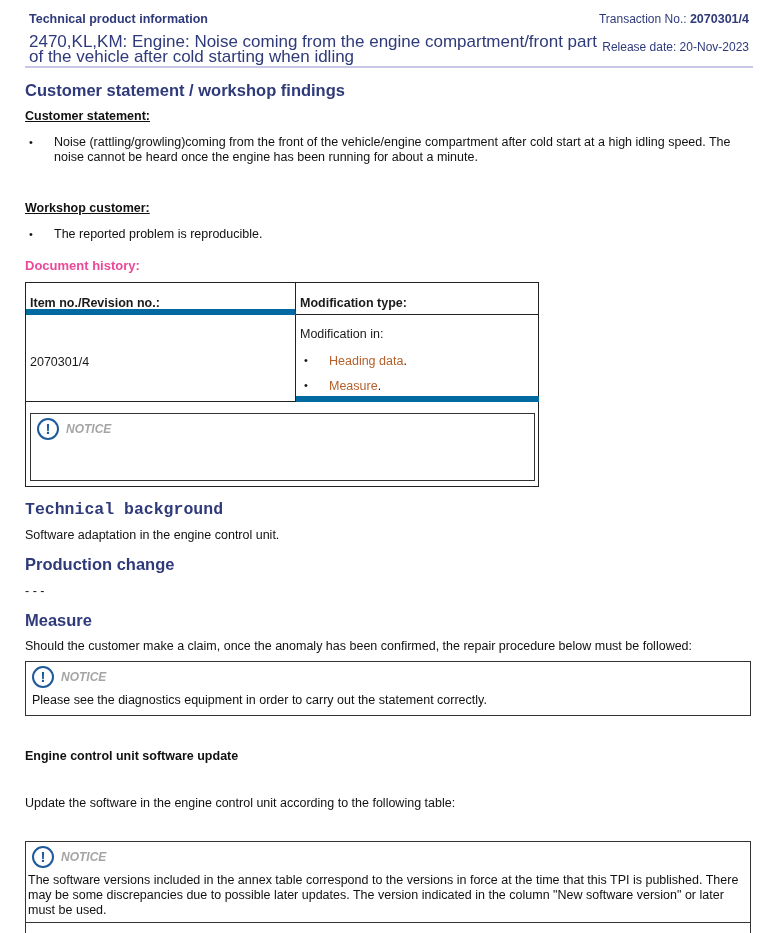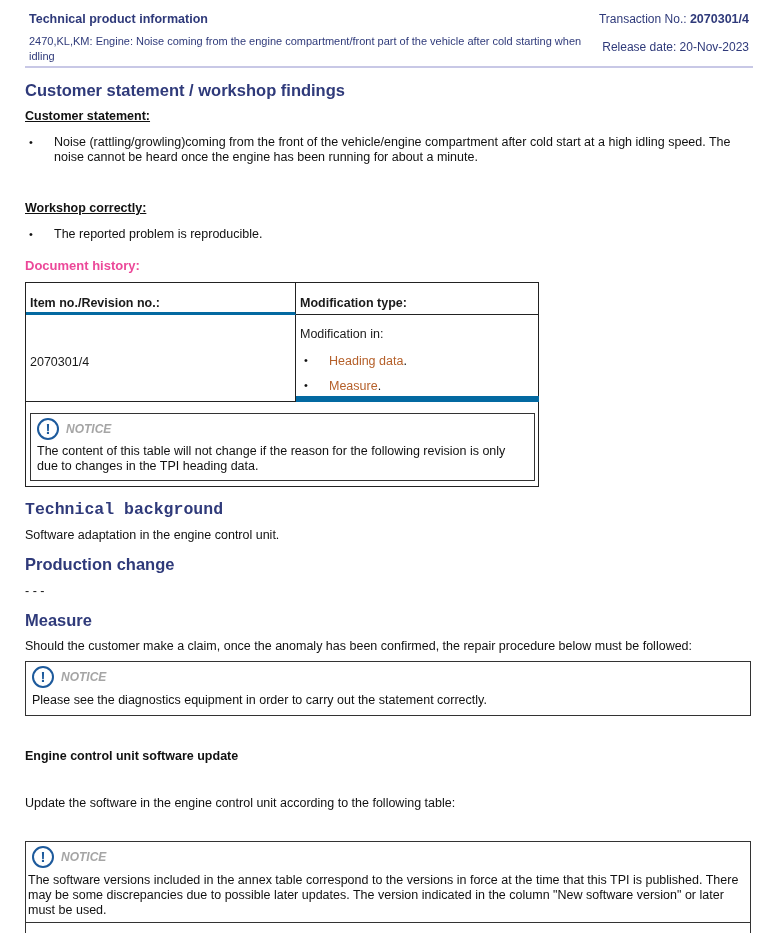--- a/index.html
+++ b/index.html
@@ -3,33 +3,33 @@
 <meta charset="utf-8">
 <style>
   * { box-sizing: border-box; margin: 0; padding: 0; }
   html, body { width: 773px; height: 933px; background: #ffffff; overflow: hidden; }
   body { font-family: "Liberation Sans", sans-serif; color: #1a1a1a; font-size: 12.5px; position: relative; }
 
   .header { position: absolute; left: 25px; top: 8px; width: 728px; height: 60px; border-bottom: 2px solid #c8c8e6; }
   .h-title { position: absolute; left: 4px; top: 4px; color: #2f3a7a; font-weight: bold; font-size: 12.5px; }
   .h-trans { position: absolute; right: 4px; top: 4px; color: #2f3a7a; font-size: 12px; }
   .h-trans b { font-weight: bold; font-size: 12.5px; }
-  .h-sub { position: absolute; left: 4px; top: 26px; width: 570px; color: #2f3a7a; font-size: 11px; line-height: 15px; }
+  .h-sub { position: absolute; left: 4px; top: 26px; width: 570px; color: #2f3a7a; font-size: 17px; line-height: 15px; }
   .h-date { position: absolute; right: 4px; top: 32px; color: #2f3a7a; font-size: 12px; }
 
   .sec-h { position: absolute; left: 25px; color: #2f3a7a; font-weight: bold; font-size: 16.5px; }
   .sub-h { position: absolute; left: 25px; font-weight: bold; text-decoration: underline; font-size: 12.5px; color: #111; }
   .plain { position: absolute; left: 25px; font-size: 12.5px; color: #111; }
   .bullet { position: absolute; left: 25px; width: 725px; font-size: 12.5px; line-height: 15px; color: #111; }
   .bullet .dot { position: absolute; left: 4px; top: 0; font-size: 11px; }
   .bullet .txt { margin-left: 29px; display: block; }
   .doc-h { position: absolute; left: 25px; color: #ec4899; font-weight: bold; font-size: 13px; }
 
   .hist { position: absolute; left: 25px; top: 282px; width: 514px; height: 205px; border: 1px solid #222; }
-  .hist .c1h { position: absolute; left: 0; top: 0; width: 270px; height: 32px; border-right: 1px solid #222; border-bottom: 3px solid #0369a1; }
+  .hist .c1h { position: absolute; left: 0; top: 0; width: 270px; height: 32px; border-right: 1px solid #222; border-bottom: 6px solid #0369a1; }
   .hist .c2h { position: absolute; left: 270px; top: 0; width: 243px; height: 32px; border-bottom: 1px solid #222; }
   .hist .c1 { position: absolute; left: 0; top: 32px; width: 270px; height: 87px; border-right: 1px solid #222; border-bottom: 1px solid #222; }
   .hist .c2 { position: absolute; left: 270px; top: 32px; width: 243px; height: 87px; border-bottom: 6px solid #0369a1; }
   .th { position: absolute; left: 4px; top: 13px; font-weight: bold; font-size: 12.5px; }
   .cell-val { position: absolute; left: 4px; top: 40px; font-size: 12.5px; }
   .mod-in { position: absolute; left: 4px; top: 12px; font-size: 12.5px; }
   .mod-li { position: absolute; left: 4px; font-size: 12.5px; color: #b5602a; }
   .mod-li .dot { color: #111; font-size: 11px; position: absolute; left: 4px; }
   .mod-li .t { margin-left: 29px; }
   .mod-li .p { color: #111; }
@@ -49,21 +49,21 @@
   <div class="h-date">Release date: 20-Nov-2023</div>
 </div>
 
 <div class="sec-h" style="top:81px;">Customer statement / workshop findings</div>
 <div class="sub-h" style="top:109px;">Customer statement:</div>
 <div class="bullet" style="top:135px;">
   <span class="dot">•</span>
   <span class="txt">Noise (rattling/growling)coming from the front of the vehicle/engine compartment after cold start at a high idling speed. The noise cannot be heard once the engine has been running for about a minute.</span>
 </div>
 
-<div class="sub-h" style="top:201px;">Workshop correctly:</div>
+<div class="sub-h" style="top:201px;">Workshop customer:</div>
 <div class="bullet" style="top:227px;">
   <span class="dot">•</span>
   <span class="txt">The reported problem is reproducible.</span>
 </div>
 
 <div class="doc-h" style="top:258px;">Document history:</div>
 
 <div class="hist">
   <div class="c1h">
       <span class="th">Item no./Revision no.:</span>
@@ -75,21 +75,20 @@
       <span class="cell-val">2070301/4</span>
     </div>
   <div class="c2">
     <span class="mod-in">Modification in:</span>
     <div class="mod-li" style="top:39px;"><span class="dot">•</span><span class="t">Heading data</span><span class="p">.</span></div>
     <div class="mod-li" style="top:64px;"><span class="dot">•</span><span class="t">Measure</span><span class="p">.</span></div>
   </div>
   <div class="notice" style="left:4px; top:130px; width:505px; height:68px;">
     <div class="n-icon" style="left:6px; top:4px;">!</div>
     <div class="n-label" style="left:35px; top:8px;">NOTICE</div>
-    <div class="n-text" style="left:6px; top:30px; width:490px;">The content of this table will not change if the reason for the following revision is only due to changes in the TPI heading data.</div>
   </div>
 </div>
 
 <div class="sec-h" style="top:500px;font-family:Liberation Mono, monospace;">Technical background</div>
 <div class="plain" style="top:528px;">Software adaptation in the engine control unit.</div>
 
 <div class="sec-h" style="top:555px;">Production change</div>
 <div class="plain" style="top:584px;">- - -</div>
 
 <div class="sec-h" style="top:611px;">Measure</div>

